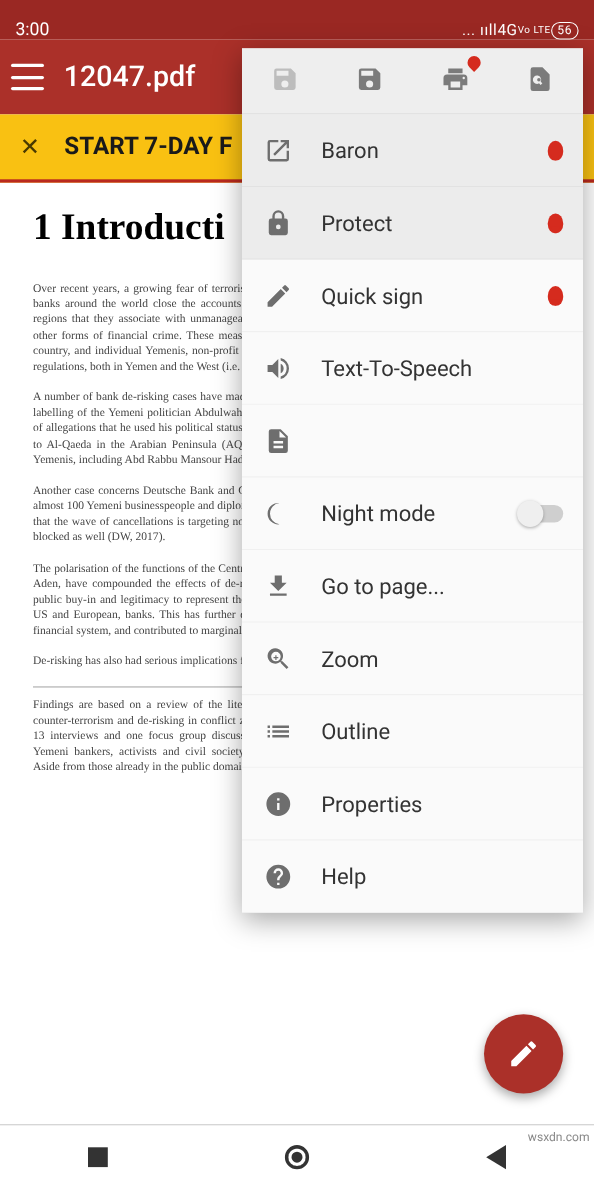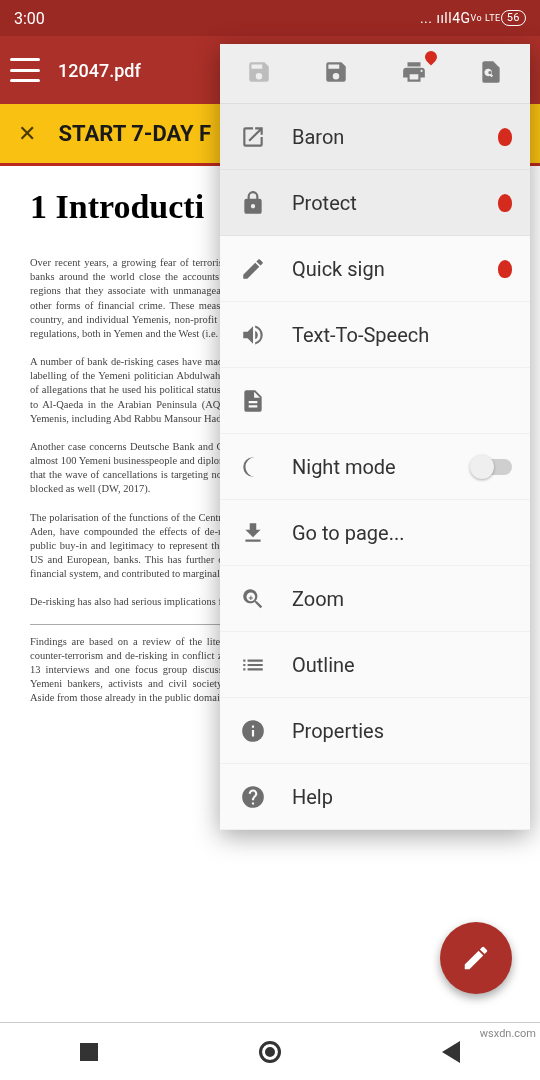--- a/index.html
+++ b/index.html
@@ -1,28 +1,28 @@
 <!DOCTYPE html>
 <html><head>
 <meta charset="utf-8">
 <style>
   * { margin:0; padding:0; box-sizing:border-box; font-family: Roboto, Arial, sans-serif; }
   html,body { width:540px; height:1080px; overflow:hidden; background:#fff; }
 
   
   .statusbar { height:36px; background:#9a2823; color:#fff; display:flex;
-               align-items:center; justify-content:space-between; padding:0 14px; font-size:16px;}
+               align-items:flex-end; justify-content:space-between; padding:0 14px; font-size:16px;}
   .statusbar .right { display:flex; align-items:center; gap:0; font-size:14px; letter-spacing:.5px; }
   .batt { border:1.5px solid #fff; border-radius:8px; padding:0 5px; font-size:11px; line-height:14px; }
 
   
   .appbar { height:68px; background:#ab3029; color:#fff; display:flex; align-items:center; padding:0 10px; gap:18px;}
   .hamburger { width:30px; height:24px; display:flex; flex-direction:column; justify-content:space-between; }
   .hamburger span { display:block; height:3px; background:#fff; border-radius:2px; }
-  .title { font-size:18px; font-weight:500; }
+  .title { font-size:26px; font-weight:500; }
 
   
   .banner { height:62px; background:#f9c112; display:flex; align-items:center; padding:0 18px; gap:22px;
             border-bottom:3px solid #b9291f; font-weight:700; font-size:22px; color:#1a1a1a; }
   .banner-x { font-size:22px; font-weight:400; color:#4a3a00; }
 
   
   .doc { position:absolute; top:166px; left:0; right:0; bottom:58px; padding:14px 30px 0 30px; overflow:hidden; }
   .doc h1 { font-family: "Times New Roman", serif; font-size:34px; font-weight:700; margin:8px 0 30px 0;}
   .doc p { font-family:"Times New Roman", serif; font-size:10.5px; color:#444; line-height:1.35;

